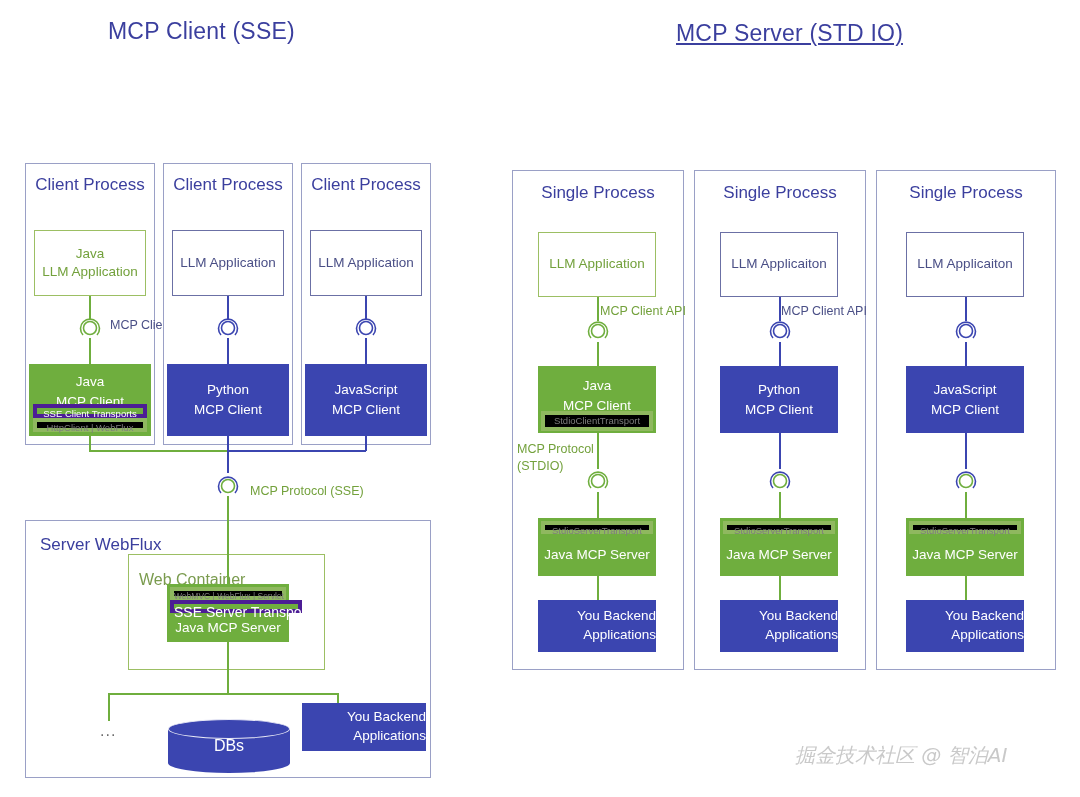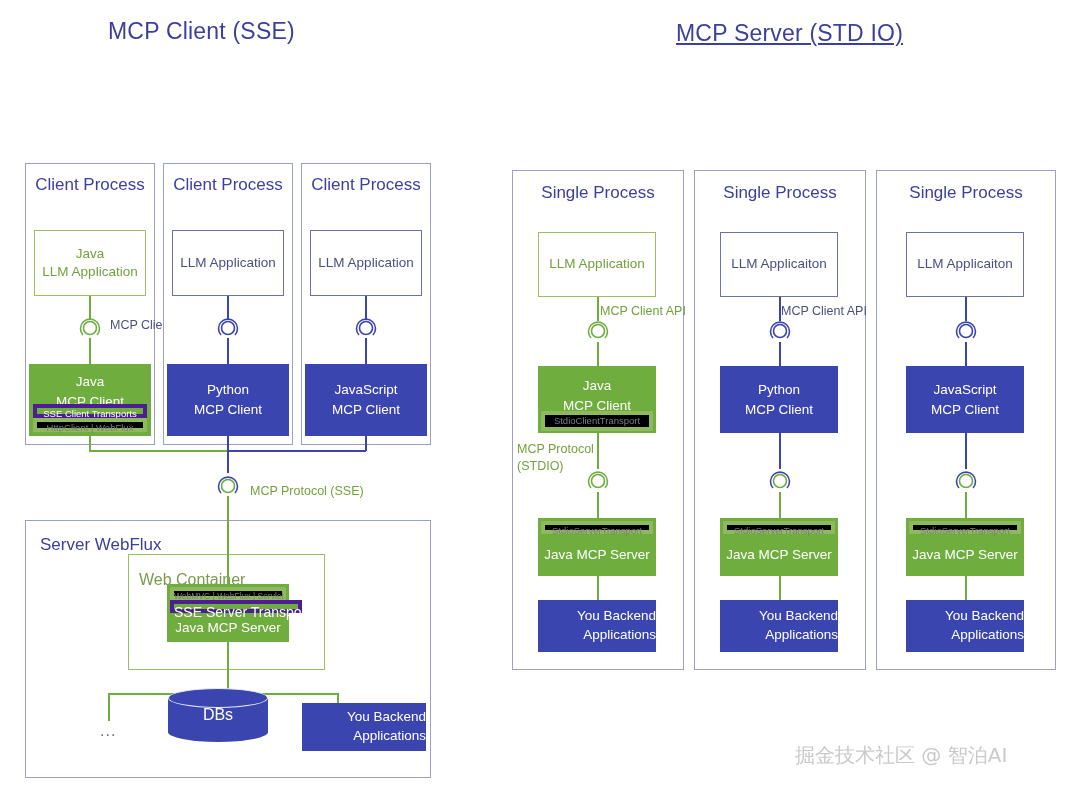--- a/index.html
+++ b/index.html
@@ -212,21 +212,21 @@
   <div class="abs sub-strip white" style="left:170px;top:587px;width:116px;height:13px;font-size:8.5px;">WebMVC | WebFlux | Servlet</div>
   <div class="abs sub-strip" style="left:170px;top:600px;width:132px;height:13px;font-size:14px;">SSE Server Transports</div>
 
   <div class="abs ln vln g" style="left:227px;top:642px;height:52px;"></div>
   <div class="abs ln hln g" style="left:108px;top:693px;width:230px;"></div>
   <div class="abs ln vln g" style="left:108px;top:693px;height:28px;"></div>
   <div class="abs ln vln g" style="left:337px;top:693px;height:11px;"></div>
 
   <div class="abs dots" style="left:100px;top:722px;">...</div>
 
-  <div class="db" style="left:168px;top:688px;width:100px;height:54px;">
+  <div class="db" style="left:168px;top:719px;width:122px;height:54px;">
     <div class="db-bot"></div>
     <div class="db-body"></div>
     <div class="db-top"></div>
     <div class="db-label">DBs</div>
   </div>
 
   <div class="abs backend-box" style="left:302px;top:703px;width:124px;height:48px;flex-direction:column;">
     <span>You Backend</span>
     <span>Applications</span>
   </div>
@@ -340,15 +340,15 @@
   <div class="abs server-box" style="left:906px;top:518px;width:118px;height:58px;align-items:center;padding-top:14px;">
     <span>Java MCP Server</span>
   </div>
   <div class="abs sub-strip white" style="left:909px;top:521px;width:112px;height:13px;">StdioServerTransport</div>
   <div class="abs ln vln g" style="left:965px;top:576px;height:24px;"></div>
   <div class="abs backend-box" style="left:906px;top:600px;width:118px;height:52px;flex-direction:column;">
     <span>You Backend</span>
     <span>Applications</span>
   </div>
 
-  <div class="watermark" style="left:795px;top:742px;">掘金技术社区 @ 智泊AI</div>
+  <div class="watermark" style="left:795px;top:742px;font-style:italic;">掘金技术社区 @ 智泊AI</div>
 
 </div>
 
 </body></html>

